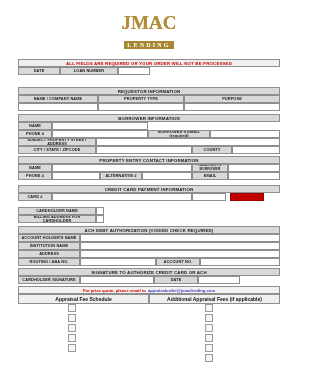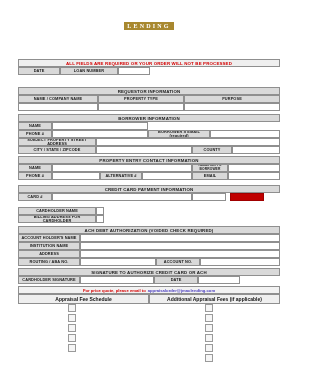--- a/index.html
+++ b/index.html
@@ -140,20 +140,21 @@
     background: #f6f6f6;
     margin-bottom: 2px;
   }
 </style>
 </head>
 <body>
 
 <div class="page">
 
   <div class="logo-wrap">
+    <div class="logo-main">JMAC</div>
     <div><span class="logo-sub">LENDING</span></div>
   </div>
 
   <div class="sec" style="left:18px; top:59px; width:262px;">
     <div class="bar red">ALL FIELDS ARE REQUIRED OR YOUR ORDER WILL NOT BE PROCESSED</div>
   </div>
 
   <div class="row" style="left:18px; top:67px;">
     <div class="lbl" style="width:42px;">DATE</div>
     <div class="lbl" style="width:58px;">LOAN NUMBER</div>

